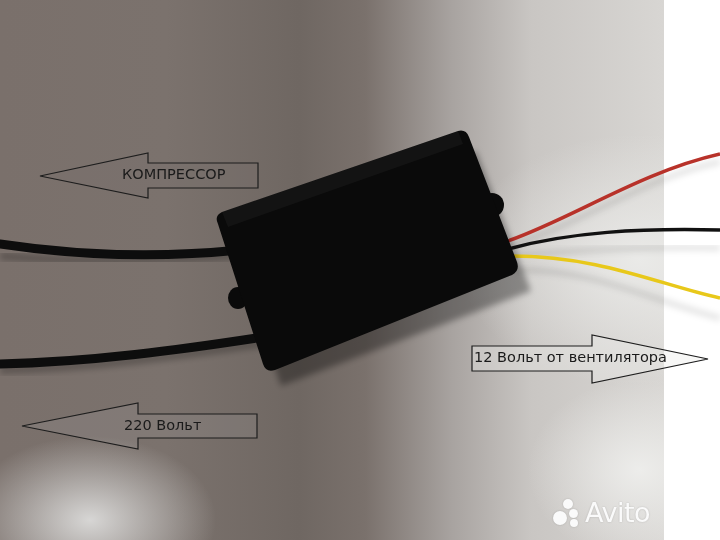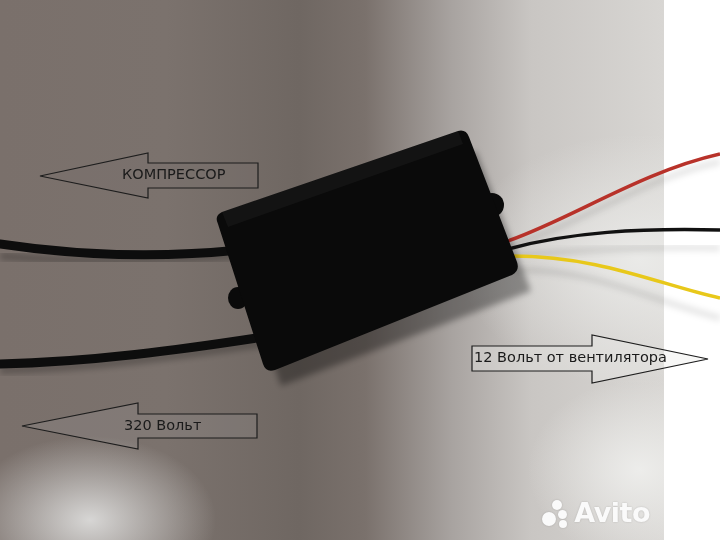--- a/index.html
+++ b/index.html
@@ -7,22 +7,22 @@
          font-family: "DejaVu Sans", sans-serif; }
   #scene { position:absolute; left:0; top:0; width:664px; height:540px;
     background:
       radial-gradient(ellipse 260px 180px at 640px 260px, rgba(235,235,233,0.95), rgba(235,235,233,0) 70%),
       radial-gradient(ellipse 180px 120px at 90px 520px, rgba(225,225,224,0.9), rgba(225,225,224,0) 70%),
       radial-gradient(ellipse 160px 130px at 640px 470px, rgba(238,238,236,0.95), rgba(238,238,236,0) 70%),
       linear-gradient(90deg, #7a706b 0%, #7b726d 25%, #6f6762 45%, #7a716c 55%, #a8a3a0 68%, #c9c6c3 80%, #d8d6d3 100%);
   }
   #scene svg { position:absolute; left:0; top:0; }
   .label { position:absolute; font-size:14.5px; color:#1a1a1a; white-space:nowrap; }
-  .watermark { position:absolute; right:14px; bottom:12px; display:flex; align-items:flex-end;
-     color:#fafafa; font-weight:bold; font-size:27px; letter-spacing:-0.5px;
+  .watermark { position:absolute; right:14px; bottom:12px; display:flex; align-items:center;
+     color:#fafafa; font-weight:normal; font-size:27px; letter-spacing:-0.5px;
      text-shadow:0 0 2px rgba(0,0,0,0.18); }
   .wm-dots { position:relative; width:30px; height:28px; margin-right:2px; }
   .wm-dots span { position:absolute; background:#fafafa; border-radius:50%; box-shadow:0 0 2px rgba(0,0,0,0.18); }
 </style>
 </head>
 <body>
 
 <div id="scene">
   <svg width="720" height="540" viewBox="0 0 720 540">
     <defs>
@@ -52,21 +52,21 @@
 
     <path d="M218,224 Q214,216 222,212 L458,131 Q466,129 469,137 L517,262 Q520,271 512,275 L275,370 Q266,373 263,364 Z" fill="#0a0a0a"></path>
     <path d="M222,212 L458,131 L463,144 L228,227 Z" fill="rgba(255,255,255,0.04)"></path>
 
     <polygon points="40,176 148,153 148,163 258,163 258,188 148,188 148,198" fill="rgba(120,112,108,0.35)" stroke="#1d1d1d" stroke-width="1.2"></polygon>
     <polygon points="22,426 138,403 138,414 257,414 257,438 138,438 138,449" fill="rgba(150,148,146,0.25)" stroke="#1d1d1d" stroke-width="1.2"></polygon>
     <polygon points="472,346 592,346 592,335 708,359 592,383 592,371 472,371" fill="rgba(235,235,233,0.4)" stroke="#1d1d1d" stroke-width="1.2"></polygon>
   </svg>
 
   <div class="label" style="left:122px; top:166px;">КОМПРЕССОР</div>
-  <div class="label" style="left:124px; top:417px;">320 Вольт</div>
+  <div class="label" style="left:124px; top:417px;">220 Вольт</div>
   <div class="label" style="left:474px; top:349px;text-align:center;">12 Вольт от вентилятора</div>
 
   <div class="watermark">
     <div class="wm-dots">
       <span style="left:10px; top:0px; width:10px; height:10px;"></span>
       <span style="left:0px; top:12px; width:14px; height:14px;"></span>
       <span style="left:16px; top:10px; width:9px; height:9px;"></span>
       <span style="left:17px; top:20px; width:8px; height:8px;"></span>
     </div>
     <span>Avito</span>

